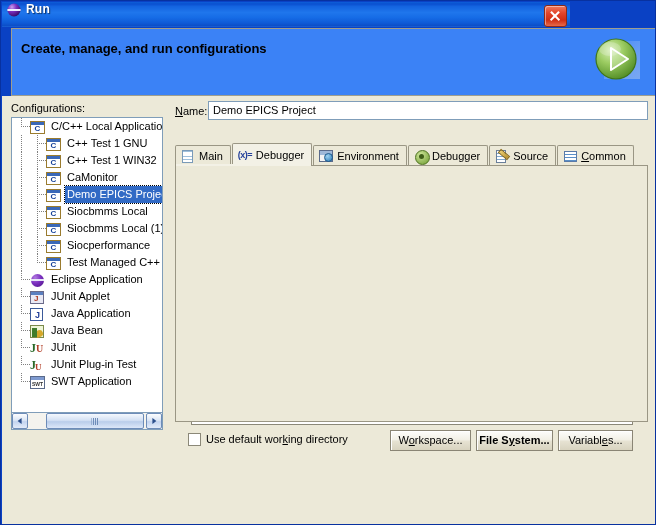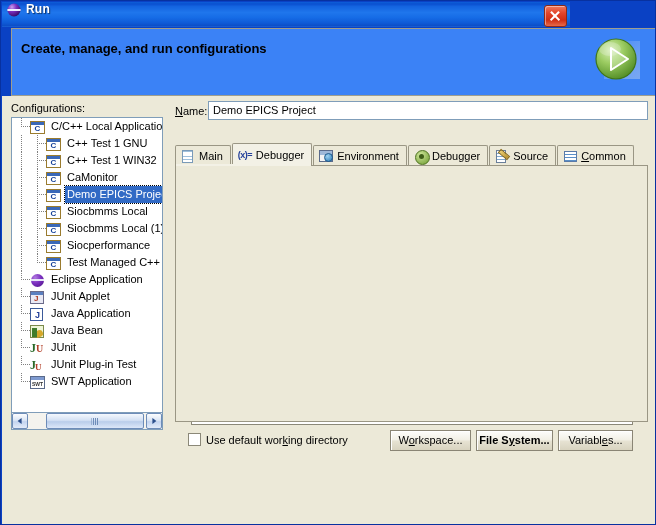--- a/index.html
+++ b/index.html
@@ -398,21 +398,21 @@
     position: absolute; left: 568px; top: 261px; width: 63px; height: 21px; line-height: 19px;
   }
 
   #wd-input {
     position: absolute; left: 189px; top: 310px; width: 442px; height: 19px;
     background: #fff; border: 1px solid #8b8878; box-sizing: border-box;
     font-size: 11px; line-height: 17px; padding-left: 3px;
     white-space: nowrap; overflow: hidden;
   }
   #wd-check-row {
-    position: absolute; left: 186px; top: 337px; display: flex; align-items: center; gap: 5px;
+    position: absolute; left: 186px; top: 337px; display: flex; align-items: flex-start; gap: 5px;
     font-size: 11px; cursor: pointer;
   }
   .checkbox {
     width: 13px; height: 13px; background: #fff;
     border: 1px solid #8b8878; box-sizing: border-box; flex: 0 0 auto;
   }
   #btn-workspace  { position: absolute; left: 388px; top: 334px; width: 81px; height: 21px; line-height: 19px; }
   #btn-filesystem { position: absolute; left: 474px; top: 334px; width: 77px; height: 21px; line-height: 19px; font-weight: bold; }
   #btn-vars2      { position: absolute; left: 556px; top: 334px; width: 75px; height: 21px; line-height: 19px; }
 </style>

